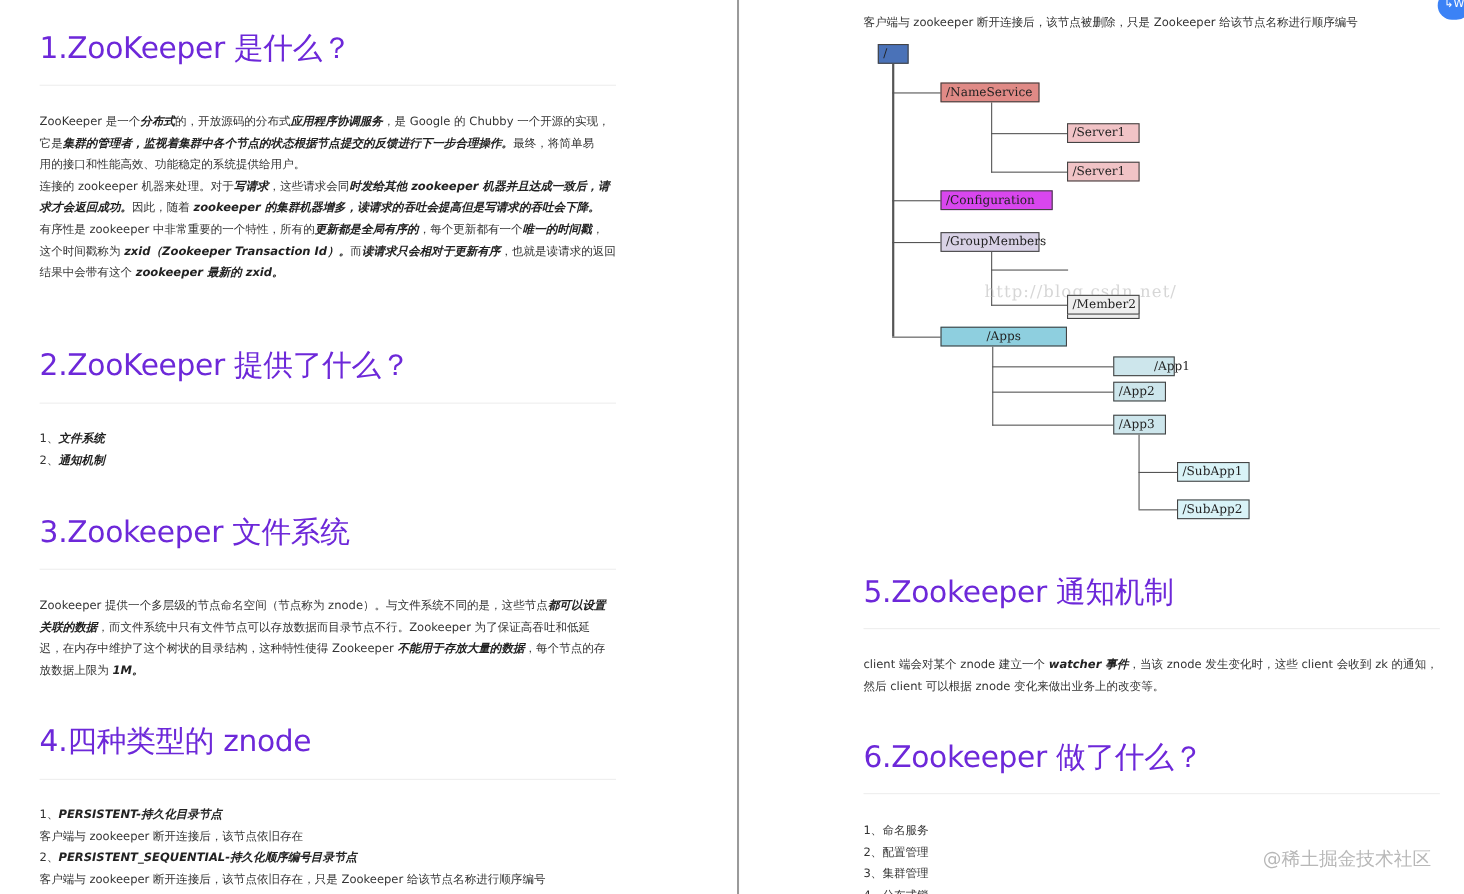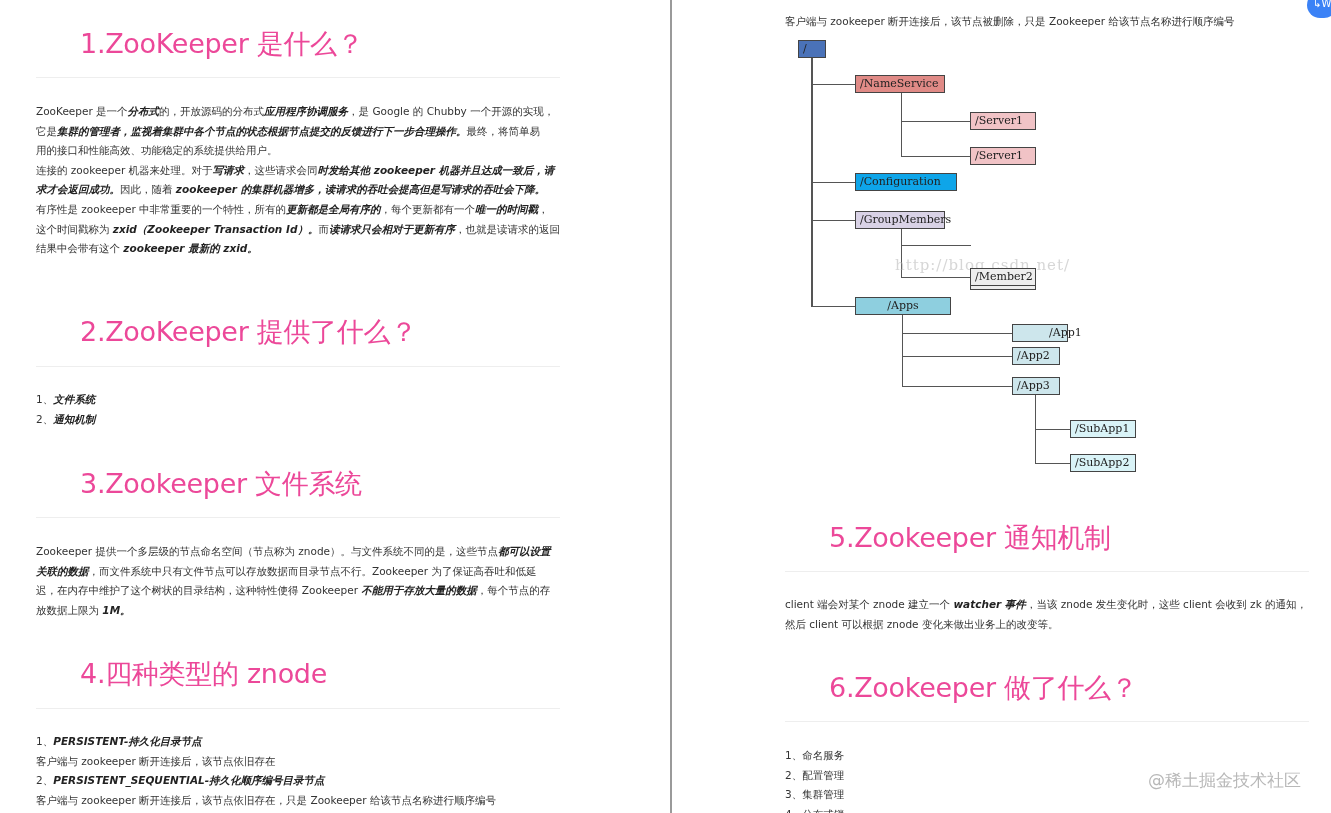--- a/index.html
+++ b/index.html
@@ -3,21 +3,21 @@
 <meta charset="utf-8">
 <style>
   * { margin: 0; padding: 0; box-sizing: border-box; }
   html, body { width: 1331px; height: 813px; overflow: hidden; background: #ffffff; }
   body { position: relative; font-family: "DejaVu Sans", "Liberation Sans", sans-serif; color: #333; }
   .page { position: absolute; top: 0; height: 813px; background: #fff; }
   .page-left { left: 0; width: 670px; }
   .page-right { left: 672px; width: 659px; }
   .divider { position: absolute; left: 670px; top: 0; width: 2px; height: 813px; background: #9a9a9a; }
 
-  h2.sec { position: absolute; font-weight: normal; font-size: 27px; color: #ec4899; letter-spacing: -0.3px; white-space: nowrap; font-family: "DejaVu Sans", sans-serif; margin-left: 44px; }
+  h2.sec { position: absolute; font-weight: normal; font-size: 27px; color: #6d28d9; letter-spacing: -0.3px; white-space: nowrap; font-family: "DejaVu Sans", sans-serif; }
   .rule { position: absolute; height: 1px; background: #eeeeee; }
   .para { position: absolute; font-size: 10.5px; line-height: 19.6px; color: #333; }
   .para b, .para .bi { font-weight: bold; font-style: italic; color: #222; }
   .line { display: block; white-space: nowrap; }
 
   
   .tree { position: absolute; left: 0; top: 0; width: 659px; height: 813px; }
   .node { position: absolute; height: 18px; border: 1.5px solid #444; font-family: "DejaVu Serif", "Liberation Serif", serif; font-size: 11px; line-height: 15px; color: #222; padding: 0 4px; white-space: nowrap; }
   .wire { position: absolute; background: #555; }
   .watermark-csdn { position: absolute; font-family: "DejaVu Serif", serif; font-size: 15px; color: rgba(180,180,180,0.55); letter-spacing: 1px; white-space: nowrap; margin-left: 25px; }
@@ -93,25 +93,25 @@
     <div class="wire" style="left:230px; top:386px; width:111px; height:1px;"></div>
     <div class="wire" style="left:363px; top:395px; width:1px; height:68px;"></div>
     <div class="wire" style="left:363px; top:429px; width:36px; height:1px;"></div>
     <div class="wire" style="left:363px; top:463px; width:36px; height:1px;"></div>
 
     <div class="watermark-csdn" style="left:198px; top:256px;">http://blog.csdn.net/</div>
   <div class="node" style="left: 126px; top: 40px; width: 28px; background: rgb(74, 114, 184);">/</div>
       <div class="node" style="left: 183px; top: 75px; width: 90px; background: rgb(224, 138, 134);">/NameService</div>
       <div class="node" style="left: 298px; top: 112px; width: 66px; background: rgb(241, 195, 198);">/Server1</div>
       <div class="node" style="left: 298px; top: 147px; width: 66px; background: rgb(241, 195, 198);">/Server1</div>
-      <div class="node" style="left: 183px; top: 173px; width: 102px; background: #0ea5e9;">/Configuration</div>
+      <div class="node" style="left: 183px; top: 173px; width: 102px; background: #d946ef;">/Configuration</div>
       <div class="node" style="left: 183px; top: 211px; width: 90px; background: rgb(217, 210, 230);">/GroupMembers</div>
       <div class="node" style="left: 298px; top: 236px; width: 66px; background: rgb(238, 238, 238); margin-top: 36px;">/Member1</div>
       <div class="node" style="left: 298px; top: 268px; width: 66px; background: rgb(238, 238, 238);">/Member2</div>
-      <div class="node" style="left: 183px; top: 297px; width: 96px; background: rgb(142, 207, 223); text-align: center;">/Apps</div>
+      <div class="node" style="left: 183px; top: 297px; width: 115px; background: rgb(142, 207, 223); text-align: center;">/Apps</div>
       <div class="node" style="left: 340px; top: 324px; width: 56px; background: rgb(205, 230, 236); padding-left: 36px;">/App1</div>
       <div class="node" style="left: 340px; top: 347px; width: 48px; background: rgb(205, 230, 236);">/App2</div>
       <div class="node" style="left: 340px; top: 377px; width: 48px; background: rgb(205, 230, 236);">/App3</div>
       <div class="node" style="left: 398px; top: 420px; width: 66px; background: rgb(217, 243, 247);">/SubApp1</div>
       <div class="node" style="left: 398px; top: 454px; width: 66px; background: rgb(217, 243, 247);">/SubApp2</div>
     </div>
 
   <h2 class="sec" style="left:113px; top:520px;">5.Zookeeper 通知机制</h2>
   <div class="rule" style="left:113px; top:571px; width:524px;"></div>
   <div class="para" id="s5" style="left:113px; top:595px; width:540px;">

